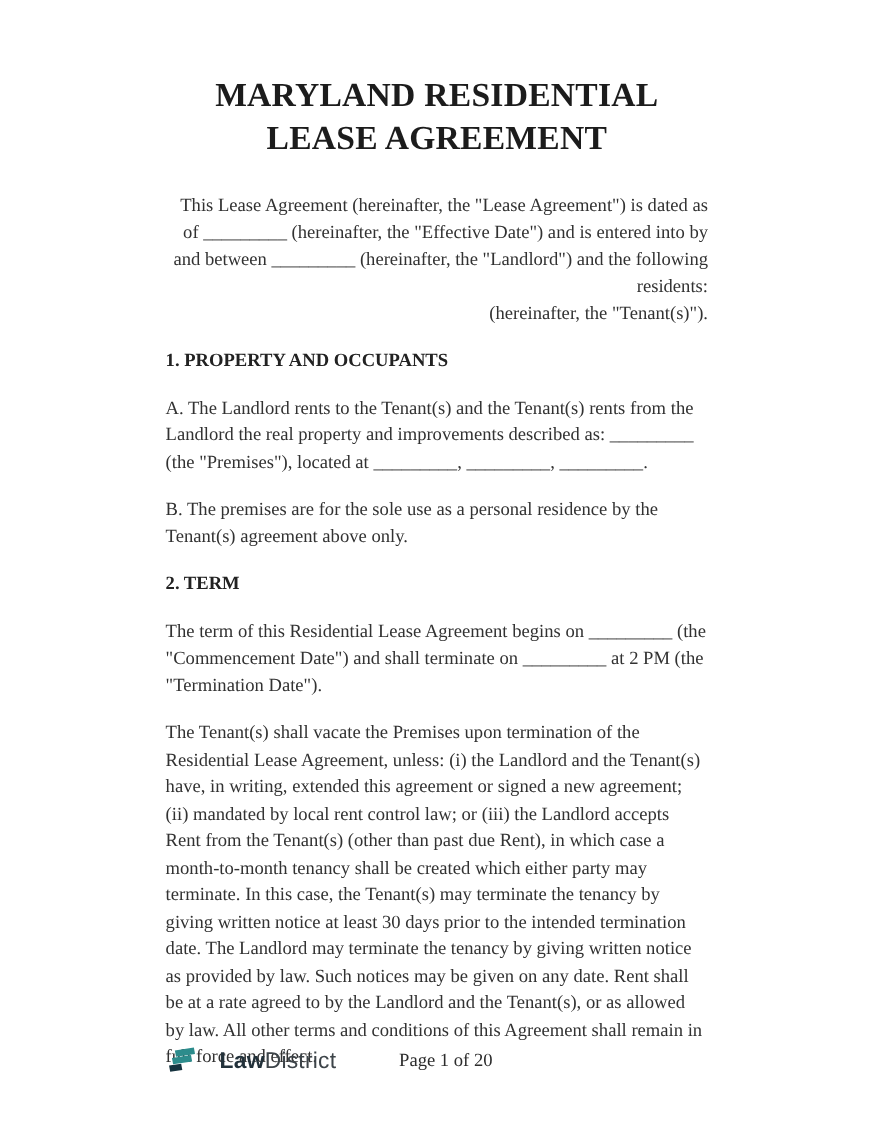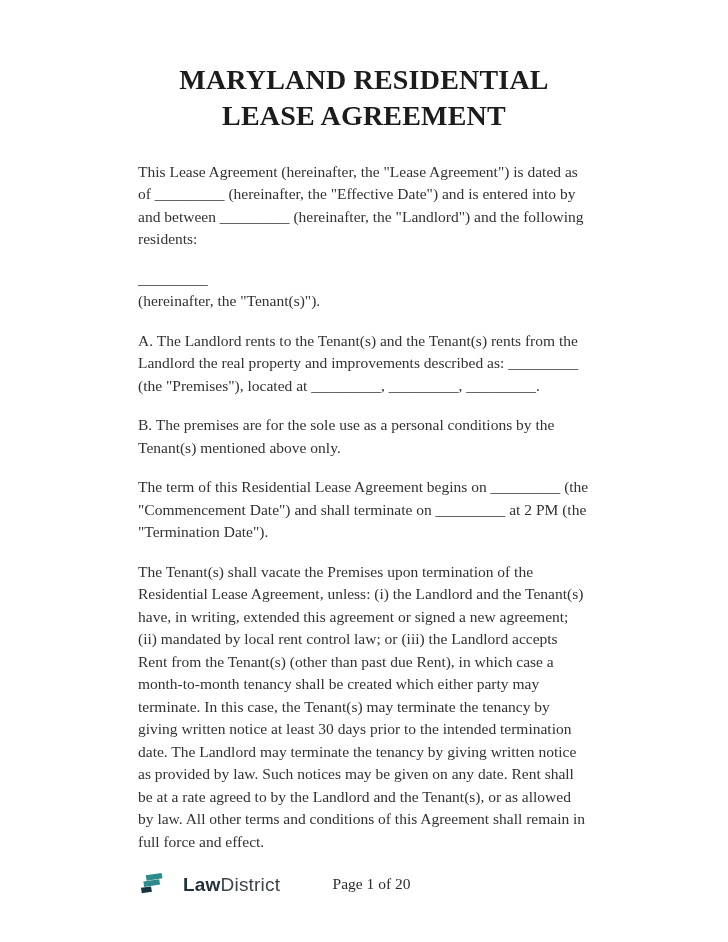--- a/index.html
+++ b/index.html
@@ -23,21 +23,21 @@
     font-weight: bold;
     text-align: center;
     color: #1c1c1c;
     letter-spacing: 0.2px;
   }
   .content p {
     font-size: 15.5px;
     line-height: 22.5px;
     margin: 0;
   }
-  .centered { text-align: left; }
+  .centered { text-align: right; }
   .intro   { margin-top: 26px !important; }
   .blank-line { margin-top: 17px !important; }
   .agree   { margin-top: 20px !important; }
   .section-heading {
     font-size: 15.5px;
     font-weight: bold;
     color: #222222;
     margin: 17px 0 0 0;
     line-height: 22.5px;
   }
@@ -77,27 +77,28 @@
 </head>
 <body>
 
 <div class="page">
   <div class="content">
 
     <h1 class="doc-title">MARYLAND RESIDENTIAL LEASE AGREEMENT</h1>
 
     <p class="centered intro">This Lease Agreement (hereinafter, the "Lease Agreement") is dated as of _________ (hereinafter, the "Effective Date") and is entered into by and between _________ (hereinafter, the "Landlord") and the following residents:</p>
 
-    <p class="centered blank-line">_________</p>
     <p class="centered">(hereinafter, the "Tenant(s)").</p>
 
 
+    <h2 class="section-heading">1. PROPERTY AND OCCUPANTS</h2>
     <p class="para">A. The Landlord rents to the Tenant(s) and the Tenant(s) rents from the Landlord the real property and improvements described as: _________ (the "Premises"), located at _________, _________, _________.</p>
-    <p class="para">B. The premises are for the sole use as a personal conditions by the Tenant(s) mentioned above only.</p>
+    <p class="para">B. The premises are for the sole use as a personal residence by the Tenant(s) agreement above only.</p>
 
+    <h2 class="section-heading">2. TERM</h2>
     <p class="para">The term of this Residential Lease Agreement begins on _________ (the "Commencement Date") and shall terminate on _________ at 2 PM (the "Termination Date").</p>
     <p class="para">The Tenant(s) shall vacate the Premises upon termination of the Residential Lease Agreement, unless: (i) the Landlord and the Tenant(s) have, in writing, extended this agreement or signed a new agreement; (ii) mandated by local rent control law; or (iii) the Landlord accepts Rent from the Tenant(s) (other than past due Rent), in which case a month-to-month tenancy shall be created which either party may terminate. In this case, the Tenant(s) may terminate the tenancy by giving written notice at least 30 days prior to the intended termination date. The Landlord may terminate the tenancy by giving written notice as provided by law. Such notices may be given on any date. Rent shall be at a rate agreed to by the Landlord and the Tenant(s), or as allowed by law. All other terms and conditions of this Agreement shall remain in full force and effect.</p>
 
   </div>
 
   <div class="footer">
     <div class="brand">
       <svg width="25" height="25" viewBox="0 0 26 26" aria-hidden="true">
         <polygon points="8,3.5 24.5,1 25.5,6.5 9,9" fill="#2c8c8c"></polygon>
         <polygon points="5.5,10 22,7.5 23,13 6.5,15.5" fill="#2c8c8c"></polygon>

